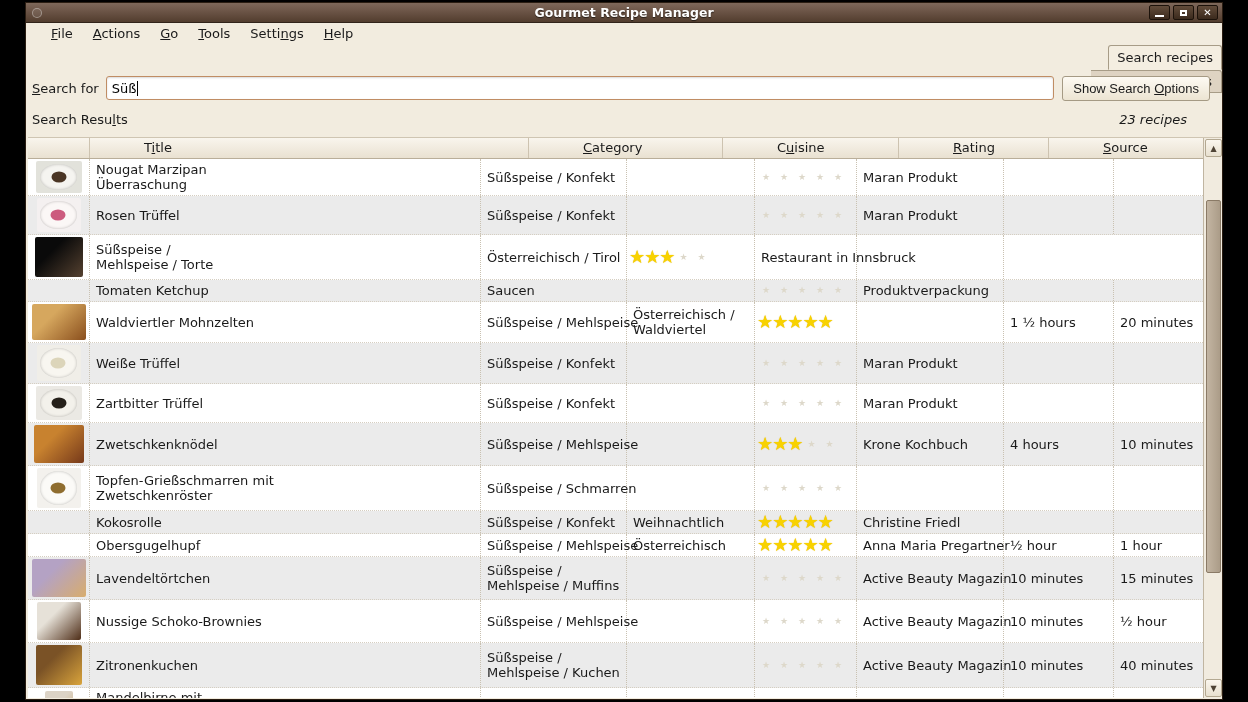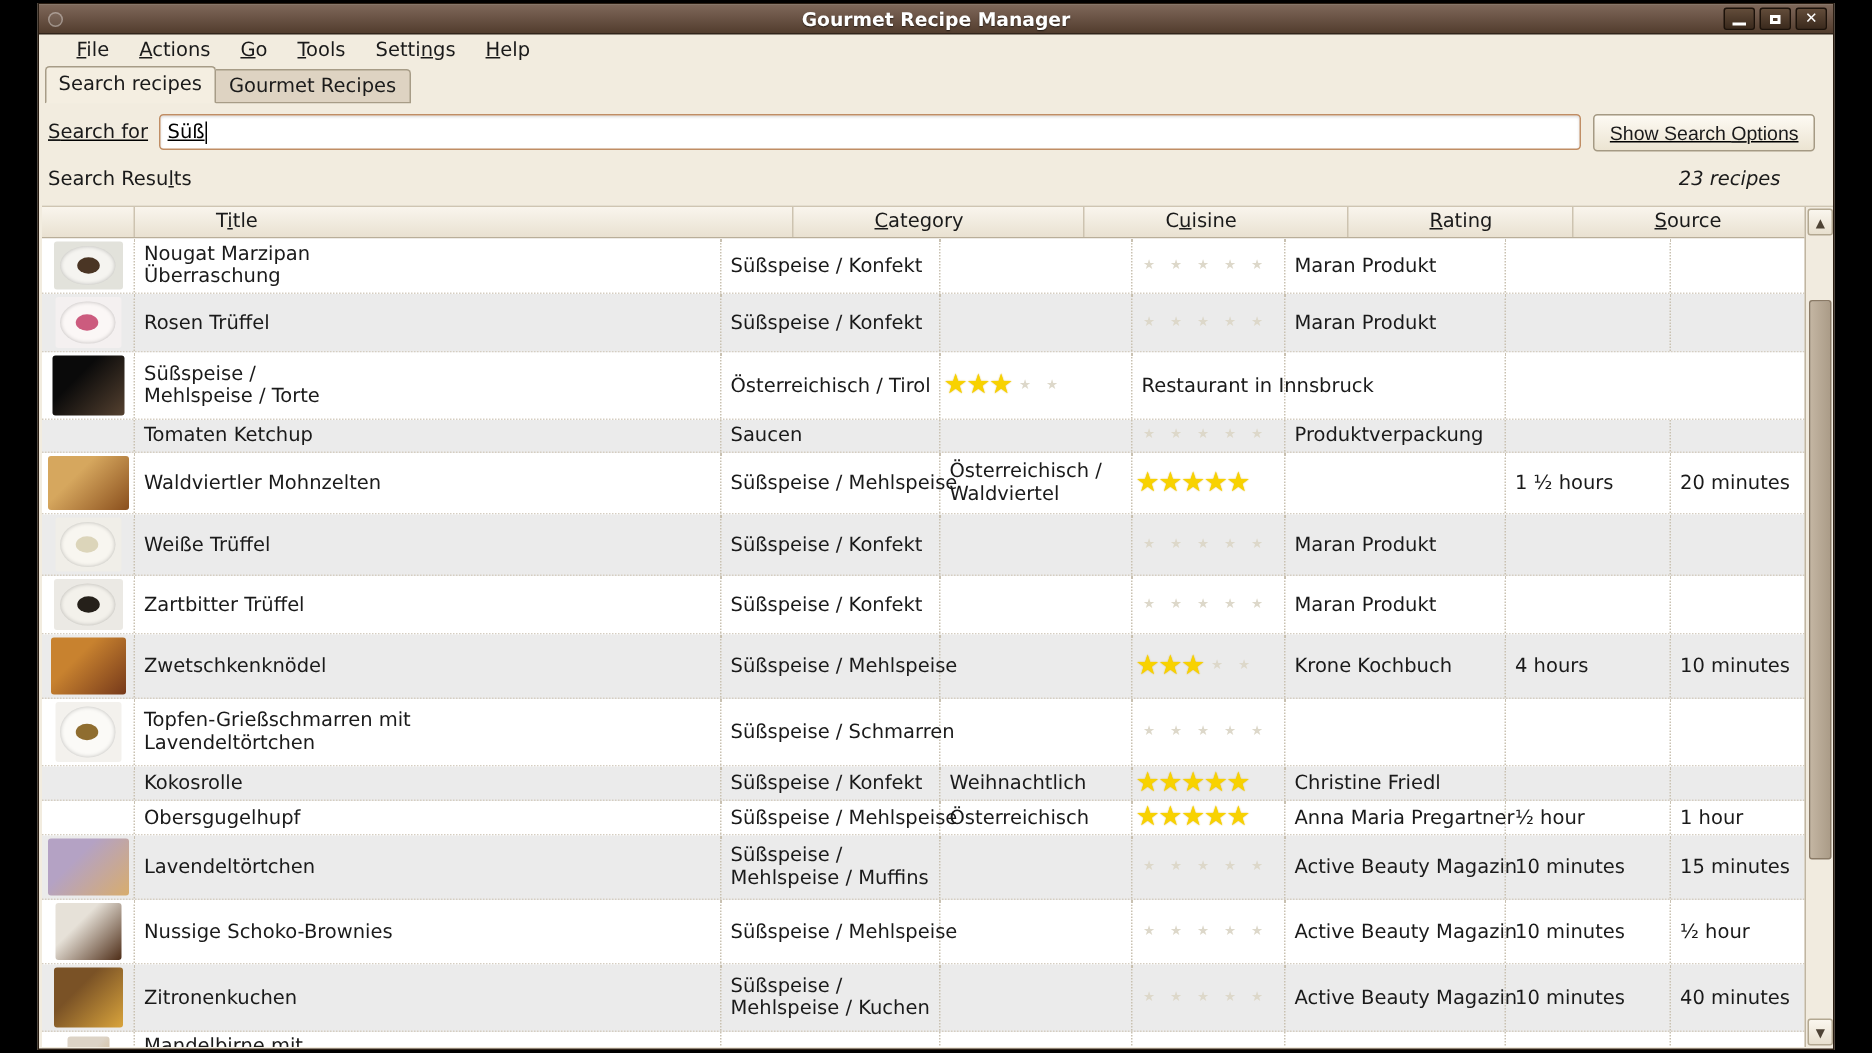--- a/index.html
+++ b/index.html
@@ -22,27 +22,27 @@
             background:linear-gradient(#624c3a,#3b2a1d); color:#fff;
             display:flex; align-items:center; justify-content:center; }
   .glyph-min { width:9px; height:2px; background:#fff; margin-top:6px; }
   .glyph-max { width:7px; height:6px; border:2px solid #fff; }
   .glyph-close { font-size:10px; font-weight:bold; line-height:1; color:#fff; }
 
   .menubar { height:22px; display:flex; align-items:center; padding-left:15px; font-size:13px; color:#1a1a1a; }
   .menu-item { padding:2px 10px 3px 10px; }
   u { text-decoration:underline; }
 
-  .tabbar { height:24px; display:flex; align-items:flex-end; padding-left:4px; }
+  .tabbar { height:24px; display:flex; align-items:flex-end; padding-left:4px;flex-direction:column; }
   .tab { font-size:13px; color:#1a1a1a; padding:3px 8px 4px 8px; border:1px solid #a79c87; }
   .tab.active { background:#f4eee1; border-bottom:1px solid #f4eee1; z-index:2; position:relative;
                 border-radius:3px 3px 0 0; padding-top:4px; }
   .tab.inactive { background:#ded3c2; border-left:none; border-radius:0 3px 0 0; padding:3px 9px; }
 
-  .search-row { display:flex; align-items:center; margin:6px 12px 0 6px; height:26px;text-decoration:underline; }
+  .search-row { display:flex; align-items:center; margin:6px 12px 0 6px; height:26px; }
   .search-label { font-size:13px; color:#1a1a1a; margin-right:7px; white-space:nowrap; }
   .entry { flex:1; height:24px; background:#fff; border:1px solid #c08d64; border-radius:3px;
            box-shadow:inset 0 1px 2px rgba(0,0,0,.15); display:flex; align-items:center;
            padding-left:5px; font-size:13px; color:#000; margin-right:8px; }
   .caret { width:1px; height:15px; background:#000; margin-left:1px; }
   .btn { height:25px; padding:0 10px; font-size:13px; color:#1a1a1a; white-space:nowrap;
          background:linear-gradient(#fdfaf3,#ece4d2); border:1px solid #a59a84; border-radius:3px; }
 
   .results-row { display:flex; justify-content:space-between; align-items:flex-end;
                  margin:11px 35px 0 6px; }
@@ -236,21 +236,21 @@
     <div class="cell c-cui"></div>
     <div class="cell c-rat"><span class="star f">★</span><span class="star f">★</span><span class="star f">★</span><span class="star e">★</span><span class="star e">★</span></div>
     <div class="cell c-src">Krone Kochbuch</div>
     <div class="cell c-prep">4 hours</div>
     <div class="cell c-cook" style="border-right:none;">10 minutes</div>
   </div>
 
   <div class="row grid-cols odd">
     <div class="cell c-img"><div class="thumb" style="width: 44px; height: 40px; background: rgb(243, 241, 237);"><span class="plate" style="background: rgb(251, 250, 247);"><span class="blob" style="background: rgb(143, 109, 47);"></span></span></div></div>
     <div class="cell c-title">Topfen-Grießschmarren mit
-Lavendeltörtchen</div>
+Zwetschkenröster</div>
     <div class="cell c-cat">Süßspeise / Schmarren</div>
     <div class="cell c-cui"></div>
     <div class="cell c-rat"><span class="star e">★</span><span class="star e">★</span><span class="star e">★</span><span class="star e">★</span><span class="star e">★</span></div>
     <div class="cell c-src"></div>
     <div class="cell c-prep"></div>
     <div class="cell c-cook" style="border-right:none;"></div>
   </div>
 
   <div class="row grid-cols even">
     <div class="cell c-img"></div>

